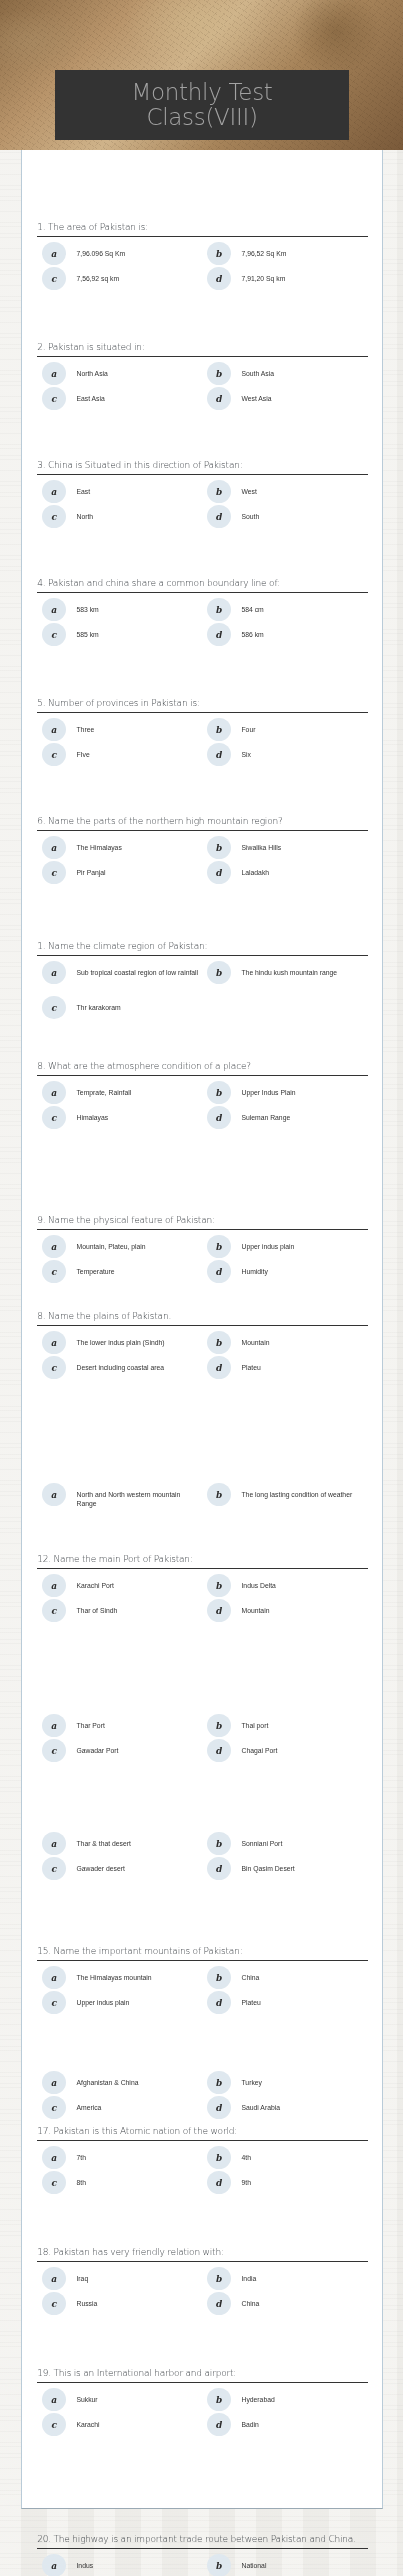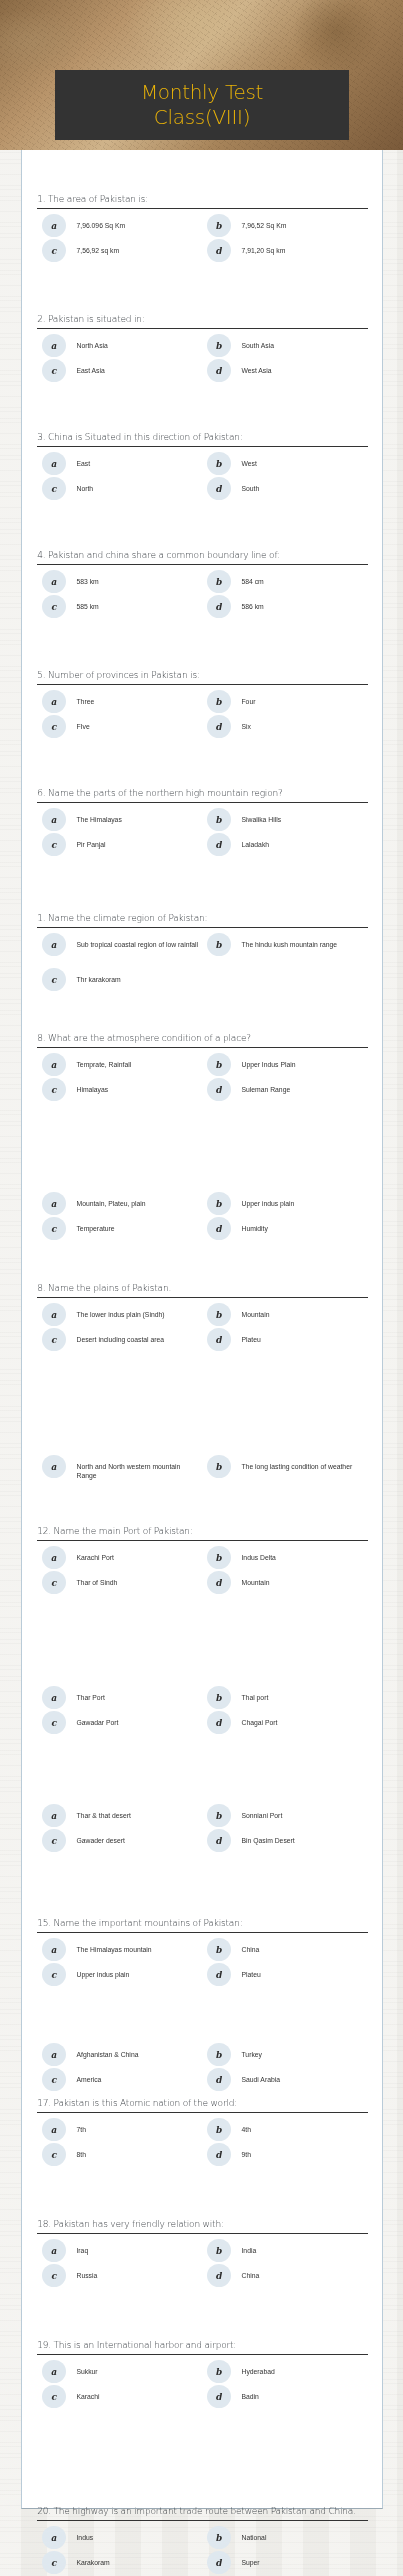--- a/index.html
+++ b/index.html
@@ -29,38 +29,38 @@
       repeating-linear-gradient(35deg, rgba(60,40,20,0.12) 0px, rgba(60,40,20,0.12) 0.5px, transparent 0.5px, transparent 4.7px),
       repeating-linear-gradient(-50deg, rgba(60,40,20,0.08) 0px, rgba(60,40,20,0.08) 0.5px, transparent 0.5px, transparent 6.8px);
   }
   .title-box {
     position: absolute; left: 55px; top: 70px; width: 294px; height: 70px;
     background: #333333; z-index: 2;
     display: flex; align-items: center; justify-content: center;
     text-align: center;
   }
   .title-box h1 {
-    color: #eab308;
+    color: #a3a3a3;
     font-family: "DejaVu Sans", sans-serif;
     font-weight: 200;
-    font-size: 20px;
+    font-size: 23px;
     line-height: 25px;
     letter-spacing: -0.3px;
     width: 199px;
   }
   .card {
     position: absolute; left: 20.5px; top: 150px; width: 362px; height: 2359px;
     background: #ffffff;
     border-left: 0.5px solid #b9cbd8;
     border-right: 0.5px solid #b9cbd8;
     border-bottom: 0.5px solid #9aa9b4;
     padding: 0 15.7px 0 15.7px;
   }
   .question {
-    position: absolute; left: 15.7px; width: 331px;
+    position: absolute; left: 15.7px; width: 331px; margin-top: 28px;
   }
   .q-title {
     font-family: "DejaVu Sans", sans-serif;
     font-weight: 200;
     font-size: 9px;
     line-height: 10px;
     color: #3a3f44;
     padding-bottom: 4.2px;
     border-bottom: 0.5px solid #333;
     letter-spacing: -0.2px;
@@ -270,20 +270,21 @@
           <span class="opt-text">Himalayas</span>
         </div>
       <div class="option">
           <span class="badge">d</span>
           <span class="opt-text">Suleman Range</span>
         </div>
     </div>
   </div>
 
   <div class="question" style="top:1037px">
+    <div class="q-title">9. Name the physical feature of Pakistan:</div>
     <div class="options">
       <div class="option">
           <span class="badge">a</span>
           <span class="opt-text">Mountain, Plateu, plain</span>
         </div>
       <div class="option">
           <span class="badge">b</span>
           <span class="opt-text">Upper indus plain</span>
         </div>
       <div class="option">

